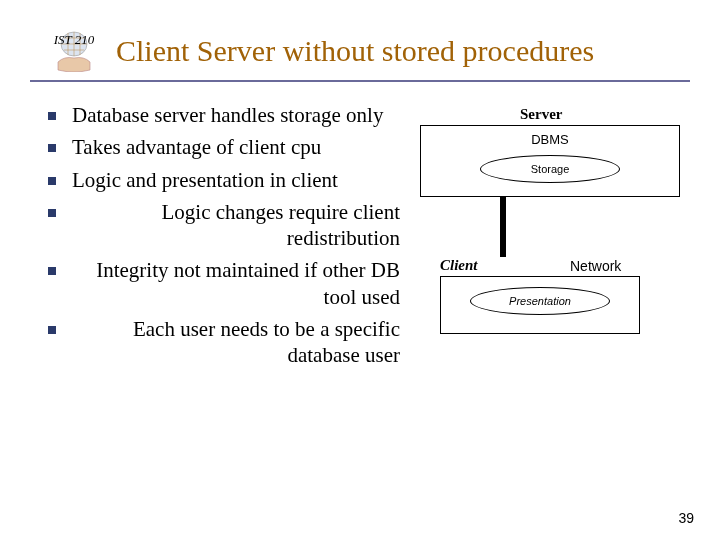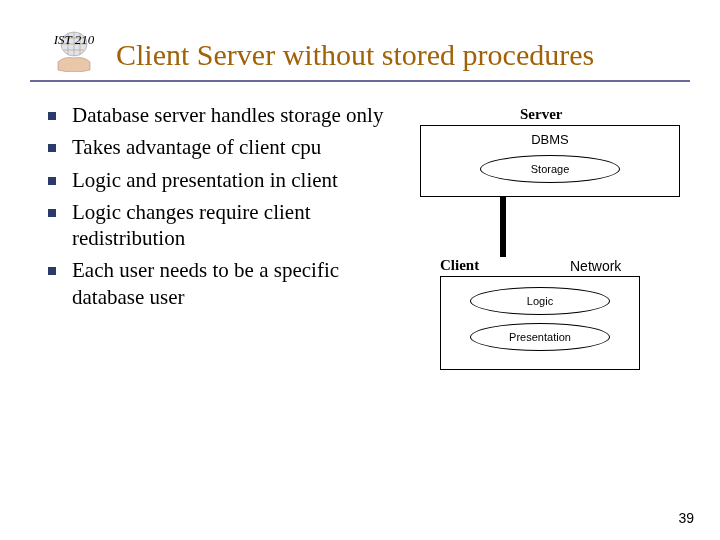--- a/index.html
+++ b/index.html
@@ -6,21 +6,21 @@
   body {
     width: 720px;
     height: 540px;
     background: #fff;
     font-family: "Times New Roman", Times, serif;
     position: relative;
     overflow: hidden;
   }
   .header {
     display: flex;
-    align-items: flex-end;
+    align-items: center;
     padding: 30px 20px 8px 20px;
     border-bottom: 2px solid #6a6a9a;
     margin: 0 30px;
   }
   .course-badge {
     width: 48px;
     height: 42px;
     position: relative;
     margin-right: 18px;
   }
@@ -41,20 +41,21 @@
     color: #a16207;
     font-weight: normal;
   }
   .content {
     display: flex;
     padding: 20px 30px 0 30px;
   }
   .bullets {
     flex: 1;
     padding-right: 20px;
+    text-align: right;
   }
   .bullets ul { list-style: none; }
   .bullets li {
     display: flex;
     align-items: flex-start;
     font-size: 21px;
     line-height: 1.25;
     margin-bottom: 6px;
   }
   .sq {
@@ -110,20 +111,21 @@
   .network-label {
     position: absolute;
     left: 150px;
     top: 156px;
     font-family: Arial, sans-serif;
     font-size: 14px;
   }
   .client-wrap {
     margin-left: 20px;
     width: 216px;
+    font-style: italic;
   }
   .client-box {
     border: 1.5px solid #000;
     width: 200px;
     padding: 10px 0;
     text-align: center;
   }
   .page-num {
     position: absolute;
     bottom: 14px;
@@ -167,36 +169,39 @@
       <li>
           <span class="sq"></span>
           <span>Logic and presentation in client</span>
         </li>
       <li>
           <span class="sq"></span>
           <span>Logic changes require client redistribution</span>
         </li>
       <li>
           <span class="sq"></span>
+          <span>Integrity not maintained if other DB tool used</span>
+        </li>
+      <li>
+          <span class="sq"></span>
           <span>Each user needs to be a specific database user</span>
         </li>
     </ul>
   </div>
 
   <div class="diagram">
     <div class="box-label" style="margin-left:100px;">Server</div>
     <div class="server-box">
       <div class="dbms">DBMS</div>
       <div class="ellipse">Storage</div>
     </div>
     <div class="connector"></div>
     <div class="network-label">Network</div>
     <div class="client-wrap">
       <div class="box-label">Client</div>
       <div class="client-box">
-        <div class="ellipse">Logic</div>
         <div class="ellipse">Presentation</div>
       </div>
     </div>
   </div>
 </div>
 
 <div class="page-num">39</div>
 
 </body></html>

